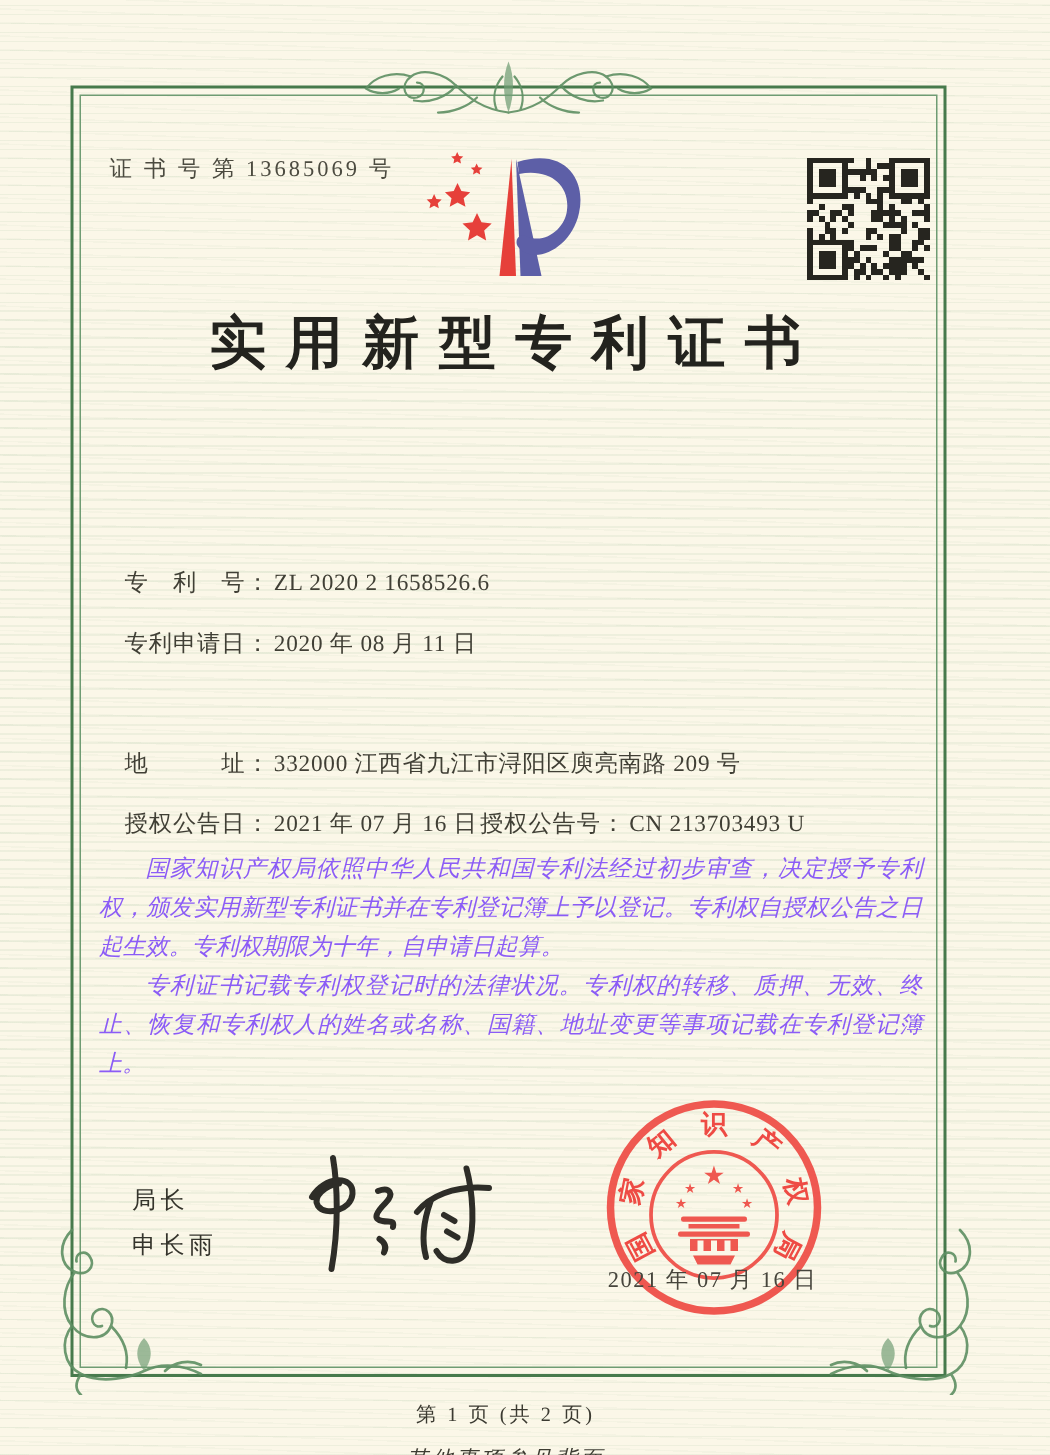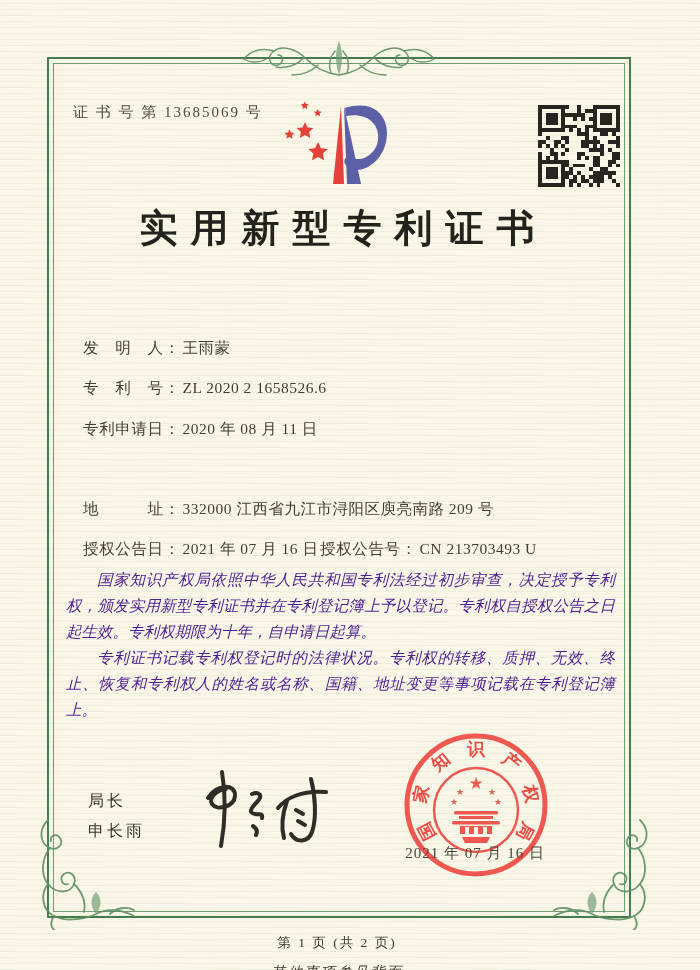--- a/index.html
+++ b/index.html
@@ -25,21 +25,21 @@
   }
   .field{position:absolute;left:83px;font-size:15.5px;white-space:nowrap;color:#403f35;}
   .flabel{display:inline-block;width:80px;text-align:justify;text-align-last:justify;vertical-align:baseline;}
   .flabel.tight{font-size:13.4px;}
   .colon{margin:0 3px 0 1px;}
   .fvalue{letter-spacing:0.5px;}
   .f1{top:288px}.f2{top:338px}.f3{top:378px}.f4{top:419px}.f5{top:459px}.f6{top:499px}
   .g1{top:539px}.g2{top:539px;left:320px}
   .paras{
     position:absolute;left:66px;top:567px;width:549px;
-    font-size:15.5px;line-height:26px;text-align:justify;color:#4c1d95;font-style:italic;
+    font-size:15.5px;line-height:26px;text-align:justify;color:#8b5cf6;font-style:italic;
   }
   .paras p{margin:0;text-indent:2em;}
   .director{position:absolute;left:88px;top:786px;font-size:16px;letter-spacing:3px;line-height:30px;color:#35342c;}
   .signature{position:absolute;left:190px;top:768px;}
   .seal{position:absolute;left:402px;top:731px;width:148px;height:148px;}
   .seal-arc{position:absolute;left:402px;top:731px;width:148px;height:148px;pointer-events:none;}
   .seal-arc span{
     position:absolute;left:50%;top:50%;font-size:17.5px;font-weight:bold;color:#ee4b44;
     transform-origin:center;white-space:nowrap;
   }
@@ -342,23 +342,20 @@
       <rect x="6" y="20" width="1" height="1" fill="#26251f"></rect>
       <rect x="8" y="20" width="1" height="1" fill="#26251f"></rect>
       <rect x="10" y="20" width="1" height="1" fill="#26251f"></rect>
       <rect x="13" y="20" width="1" height="1" fill="#26251f"></rect>
       <rect x="15" y="20" width="1" height="1" fill="#26251f"></rect>
       <rect x="20" y="20" width="1" height="1" fill="#26251f"></rect>
     </svg>
 
   <div class="title">实用新型专利证书</div>
 
-  <div class="field f2">
-    <span class="flabel">发明人</span><span class="colon">：</span><span class="fvalue">王雨蒙</span>
-  </div>
   <div class="field f3">
     <span class="flabel">专利号</span><span class="colon">：</span><span class="fvalue">ZL 2020 2 1658526.6</span>
   </div>
   <div class="field f4">
     <span class="flabel">专利申请日</span><span class="colon">：</span><span class="fvalue">2020 年 08 月 11 日</span>
   </div>
   <div class="field f6">
     <span class="flabel">地址</span><span class="colon">：</span><span class="fvalue">332000 江西省九江市浔阳区庾亮南路 209 号</span>
   </div>
   <div class="field g1">

